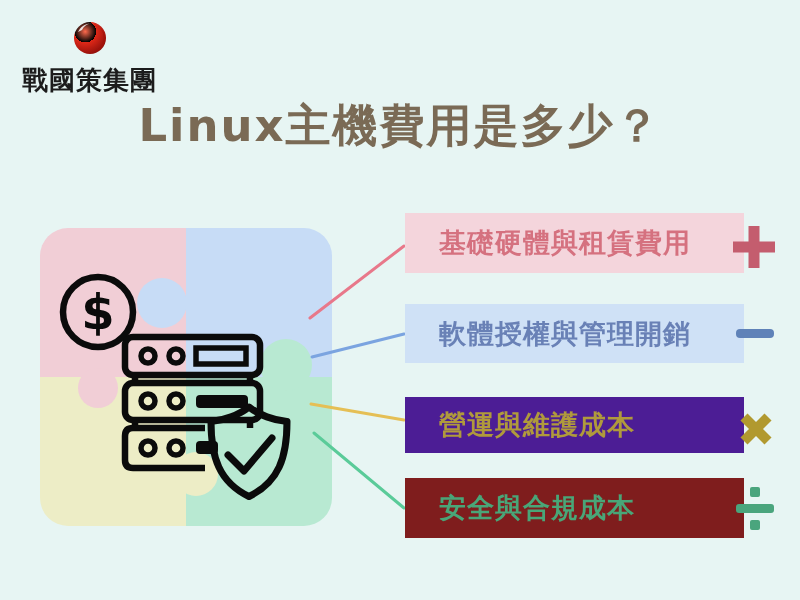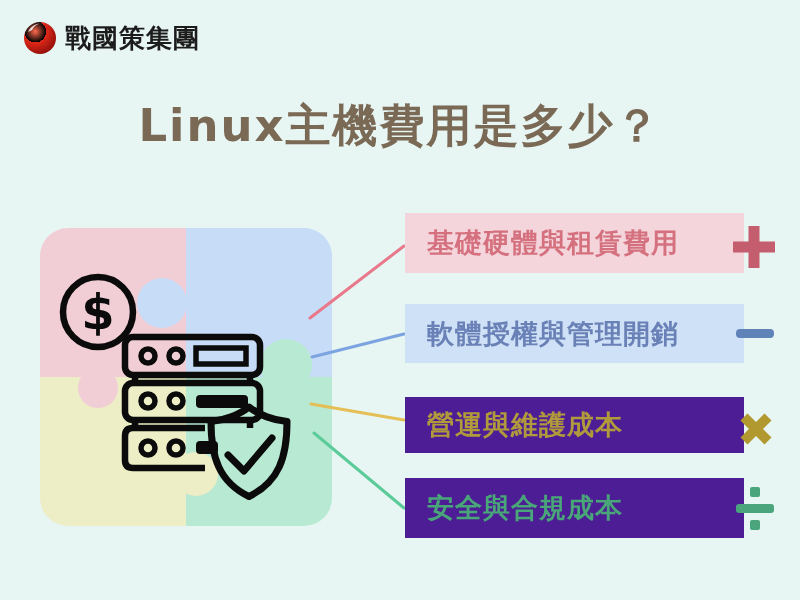--- a/index.html
+++ b/index.html
@@ -4,21 +4,21 @@
 <style>
   * { margin: 0; padding: 0; box-sizing: border-box; }
   html,body { width: 800px; height: 600px; }
   body { font-family: "DejaVu Sans", "Liberation Sans", sans-serif; }
   .canvas {
     position: relative; width: 800px; height: 600px;
     background: #e7f5f3; overflow: hidden;
   }
 
   
-  .logo { position: absolute; left: 22px; top: 20px; display: flex; align-items: center; gap: 7px; }
+  .logo { position: absolute; left: 22px; top: 20px; display: flex; align-items: center; gap: 7px; flex-direction: column; }
   .logo-sphere { width: 36px; height: 36px; display: block; }
   .logo-text {
     font-family: "DejaVu Serif", "Liberation Serif", serif;
     font-size: 26px; font-weight: 700; color: #1c1c1c; letter-spacing: 1px;
   }
 
   
   .page-title {
     position: absolute; left: 0; top: 96px; width: 800px;
     text-align: center; font-size: 45px; font-weight: 800;
@@ -26,28 +26,28 @@
   }
 
   
   .puzzle-wrap { position: absolute; left: 40px; top: 228px; width: 292px; height: 298px; }
 
   
   .lines-svg { position: absolute; left: 0; top: 0; width: 800px; height: 600px; pointer-events: none; }
 
   
   .cost-bar { position: absolute; left: 405px; width: 339px; display: flex; align-items: center; }
-  .cost-bar .bar-label { font-size: 27px; font-weight: 700; padding-left: 22px; letter-spacing: 1px; white-space: nowrap; }
+  .cost-bar .bar-label { font-size: 27px; font-weight: 700; padding-left: 34px; letter-spacing: 1px; white-space: nowrap; }
   .bar-1 { top: 213px; height: 60px; background: #f4d5dc; }
   .bar-1 .bar-label { color: #d5717f; }
   .bar-2 { top: 304px; height: 59px; background: #cfe1f6; }
   .bar-2 .bar-label { color: #6981b6; }
   .bar-3 { top: 397px; height: 56px; background: #4c1d95; }
   .bar-3 .bar-label { color: #b09a3c; }
-  .bar-4 { top: 478px; height: 60px; background: #4c1d95; }
+  .bar-4 { top: 478px; height: 60px; background: #7f1d1d; }
   .bar-4 .bar-label { color: #49a678; }
 
   
   .op { position: absolute; }
   .op-plus   { left: 731px; top: 224px; }
   .op-minus  { left: 736px; top: 329px; width: 38px; height: 9px; background: #5f82b8; border-radius: 4px; }
   .op-mult   { left: 739px; top: 412px; }
   .op-divide { left: 736px; top: 487px; width: 38px; height: 43px; }
   .op-divide .div-bar { position: absolute; left: 0; top: 17px; width: 38px; height: 9px; background: #4aa57d; border-radius: 3px; }
   .op-divide .div-dot { position: absolute; width: 10px; height: 10px; background: #4aa57d; border-radius: 2px; left: 14px; }

